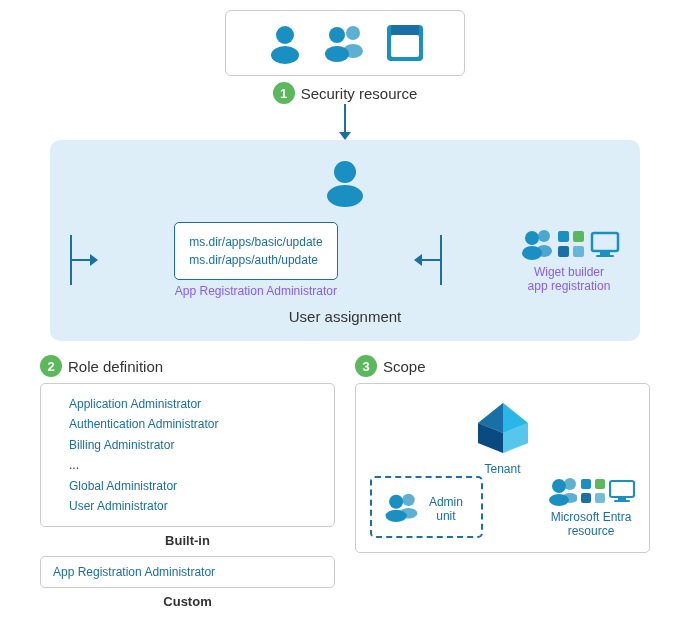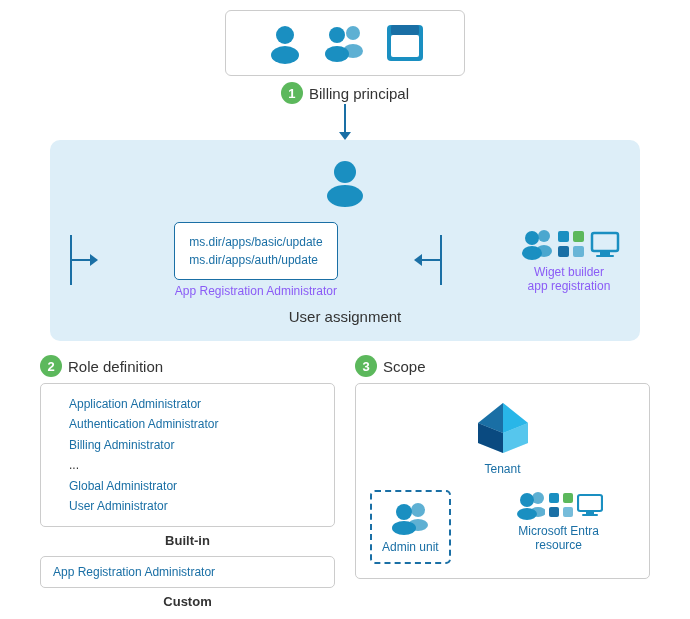--- a/index.html
+++ b/index.html
@@ -169,21 +169,21 @@
     .scope-inner {
       border: 1.5px solid #ccc;
       border-radius: 5px;
       padding: 14px;
     }
 
     .scope-top {
       display: flex;
       flex-direction: column;
       align-items: center;
-      margin-bottom: 14px;
+      margin-bottom: 0;
     }
 
     .scope-bottom {
       display: flex;
       gap: 20px;
     }
 
     .scope-item {
       display: flex;
       flex-direction: column;
@@ -197,21 +197,20 @@
       text-align: center;
       margin-top: 4px;
     }
 
     
     .admin-unit-box {
       border: 2px dashed #1a6fa5;
       border-radius: 5px;
       padding: 8px 10px;
       display: flex;
-      flex-direction: column;
       align-items: center;
     }
 
     
     .top-area {
       display: flex;
       flex-direction: column;
       align-items: center;
     }
 
@@ -267,21 +266,21 @@
 
       <svg width="44" height="44" viewBox="0 0 44 44">
         <rect x="4" y="4" width="36" height="36" rx="4" fill="#1a8fc1"></rect>
         <rect x="8" y="14" width="28" height="22" rx="2" fill="#fff"></rect>
         <rect x="8" y="4" width="28" height="10" rx="2" fill="#1a6fa5"></rect>
       </svg>
     </div>
 
     <div class="section-label">
       <div class="circle-number">1</div>
-      <span class="section-title">Billing principal</span>
+      <span class="section-title">Security resource</span>
     </div>
 
     <div class="arrow-line-v" style="height:28px;"></div>
     <div class="arrow-head-down"></div>
   </div>
 
   <div class="role-assignment-box" style="margin-top:0;">
 
     <div class="ra-person-top">
       <svg width="52" height="52" viewBox="0 0 52 52">

